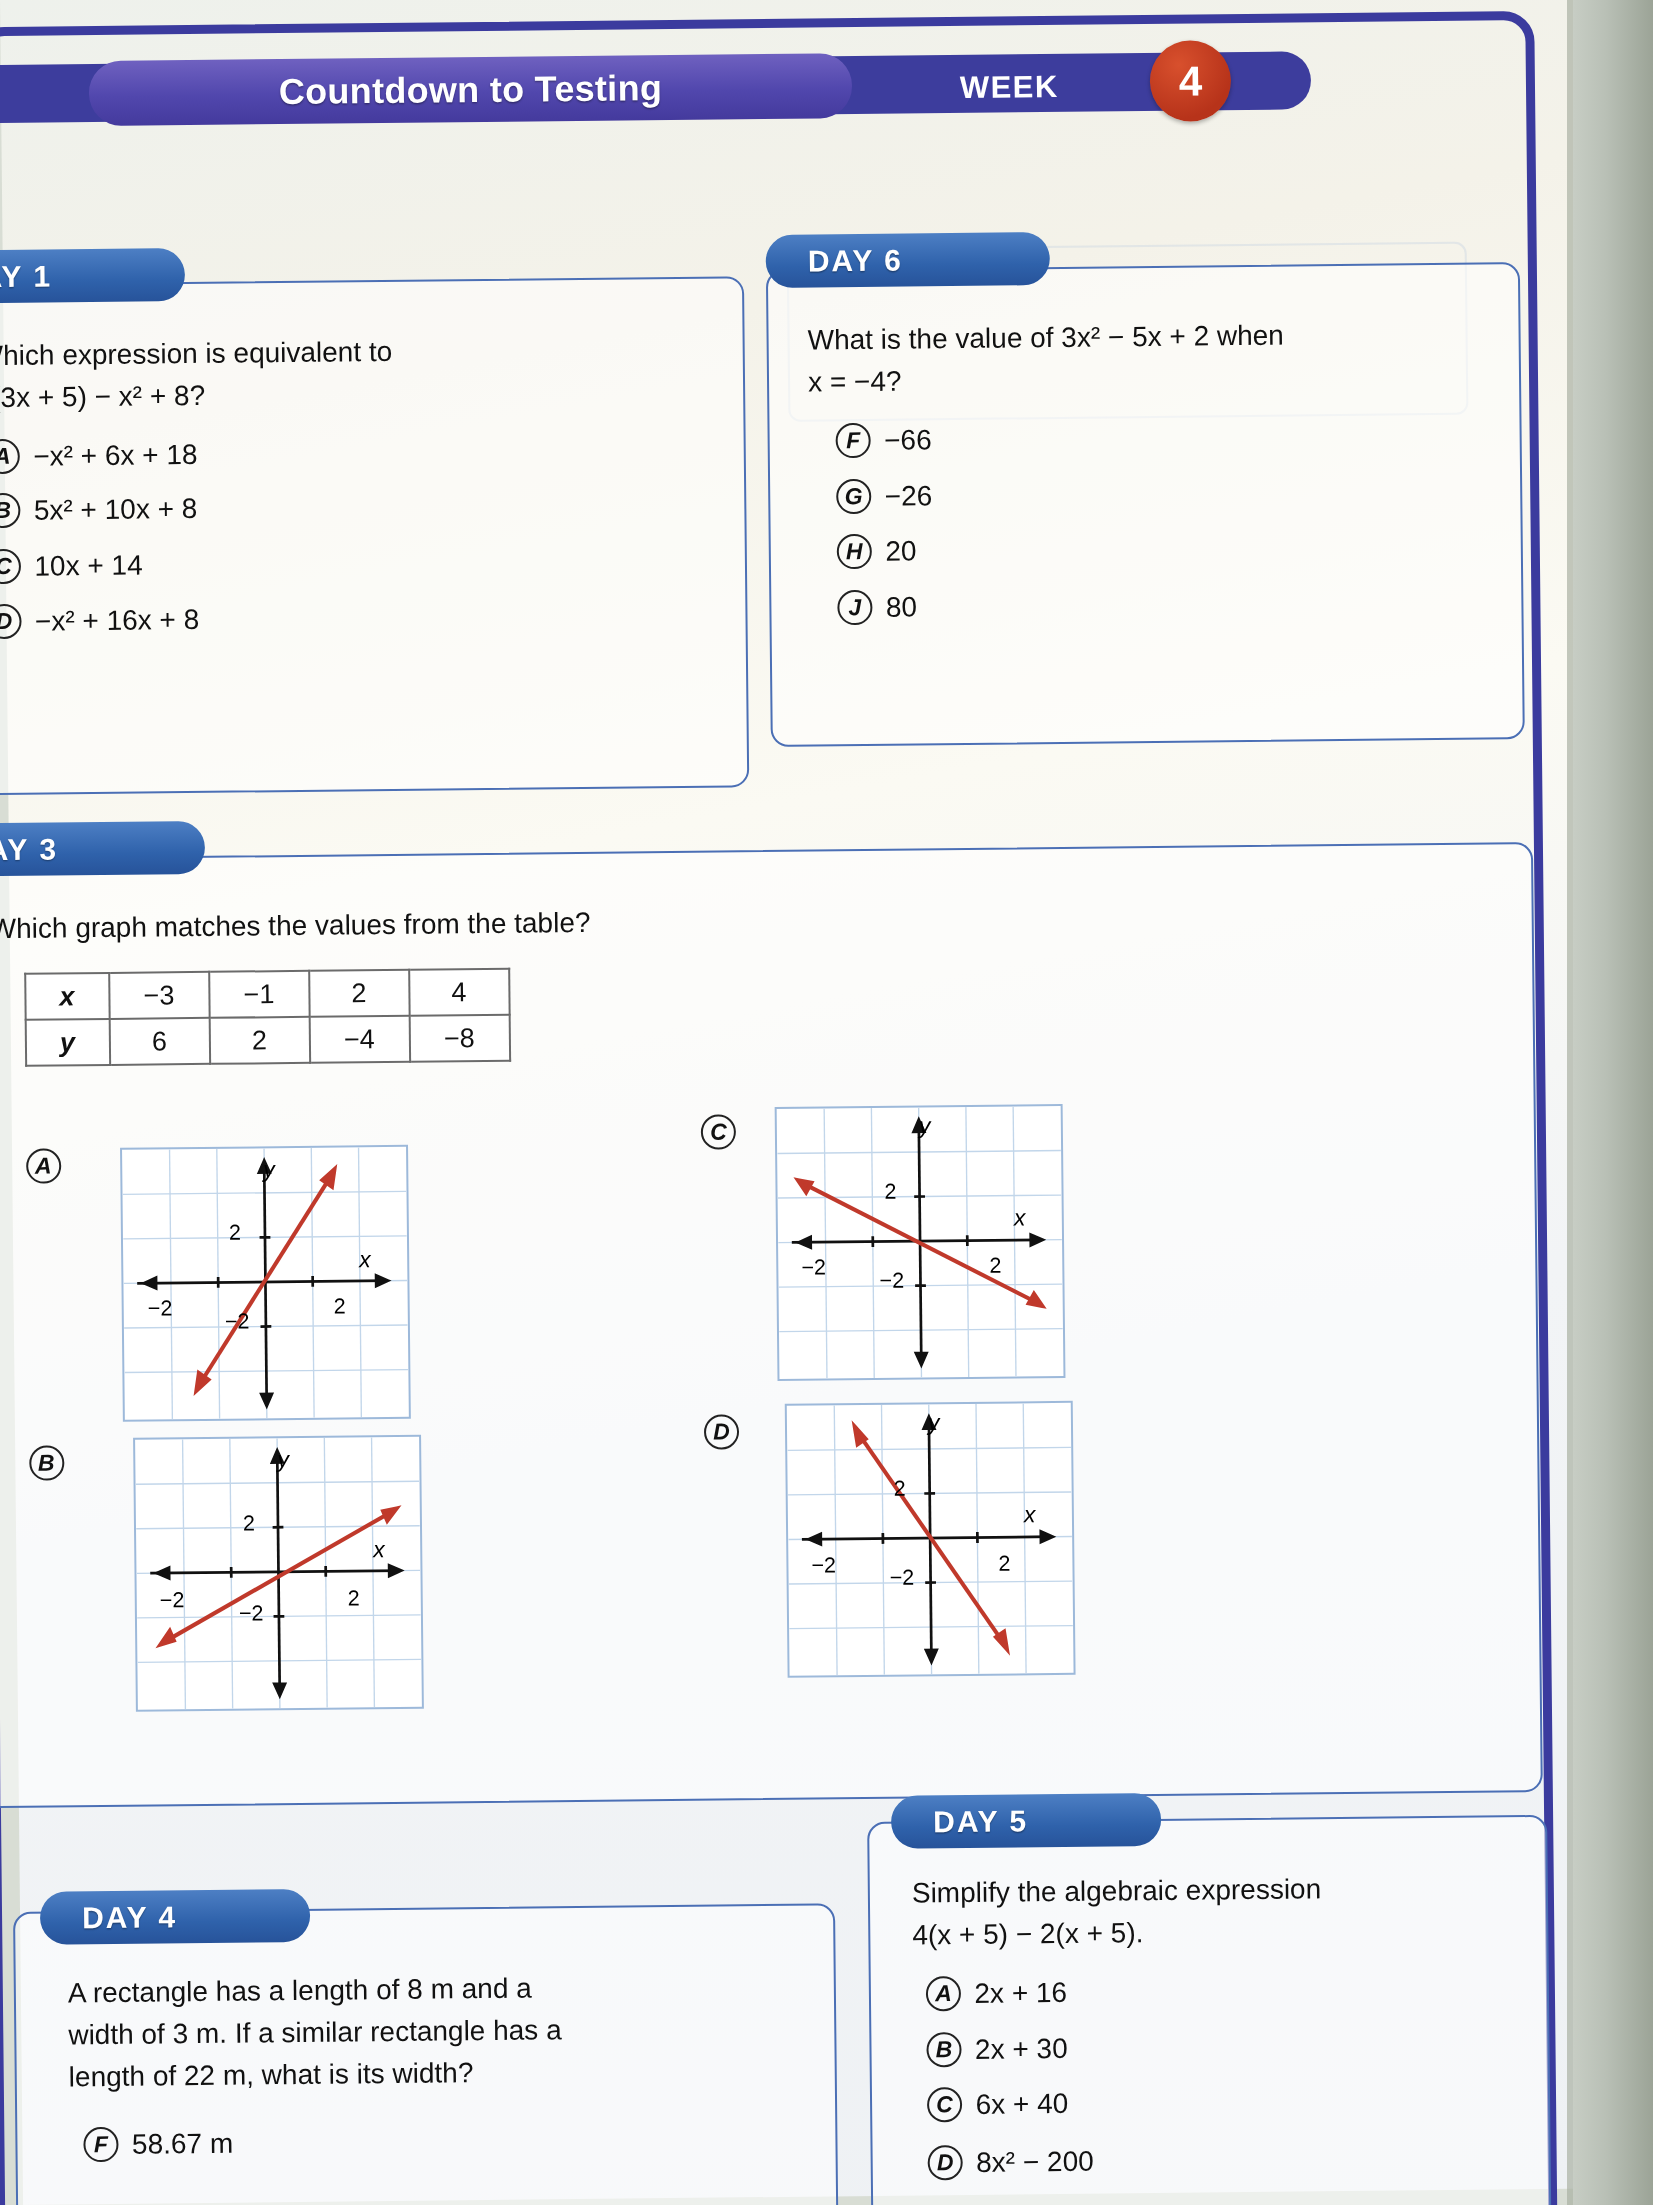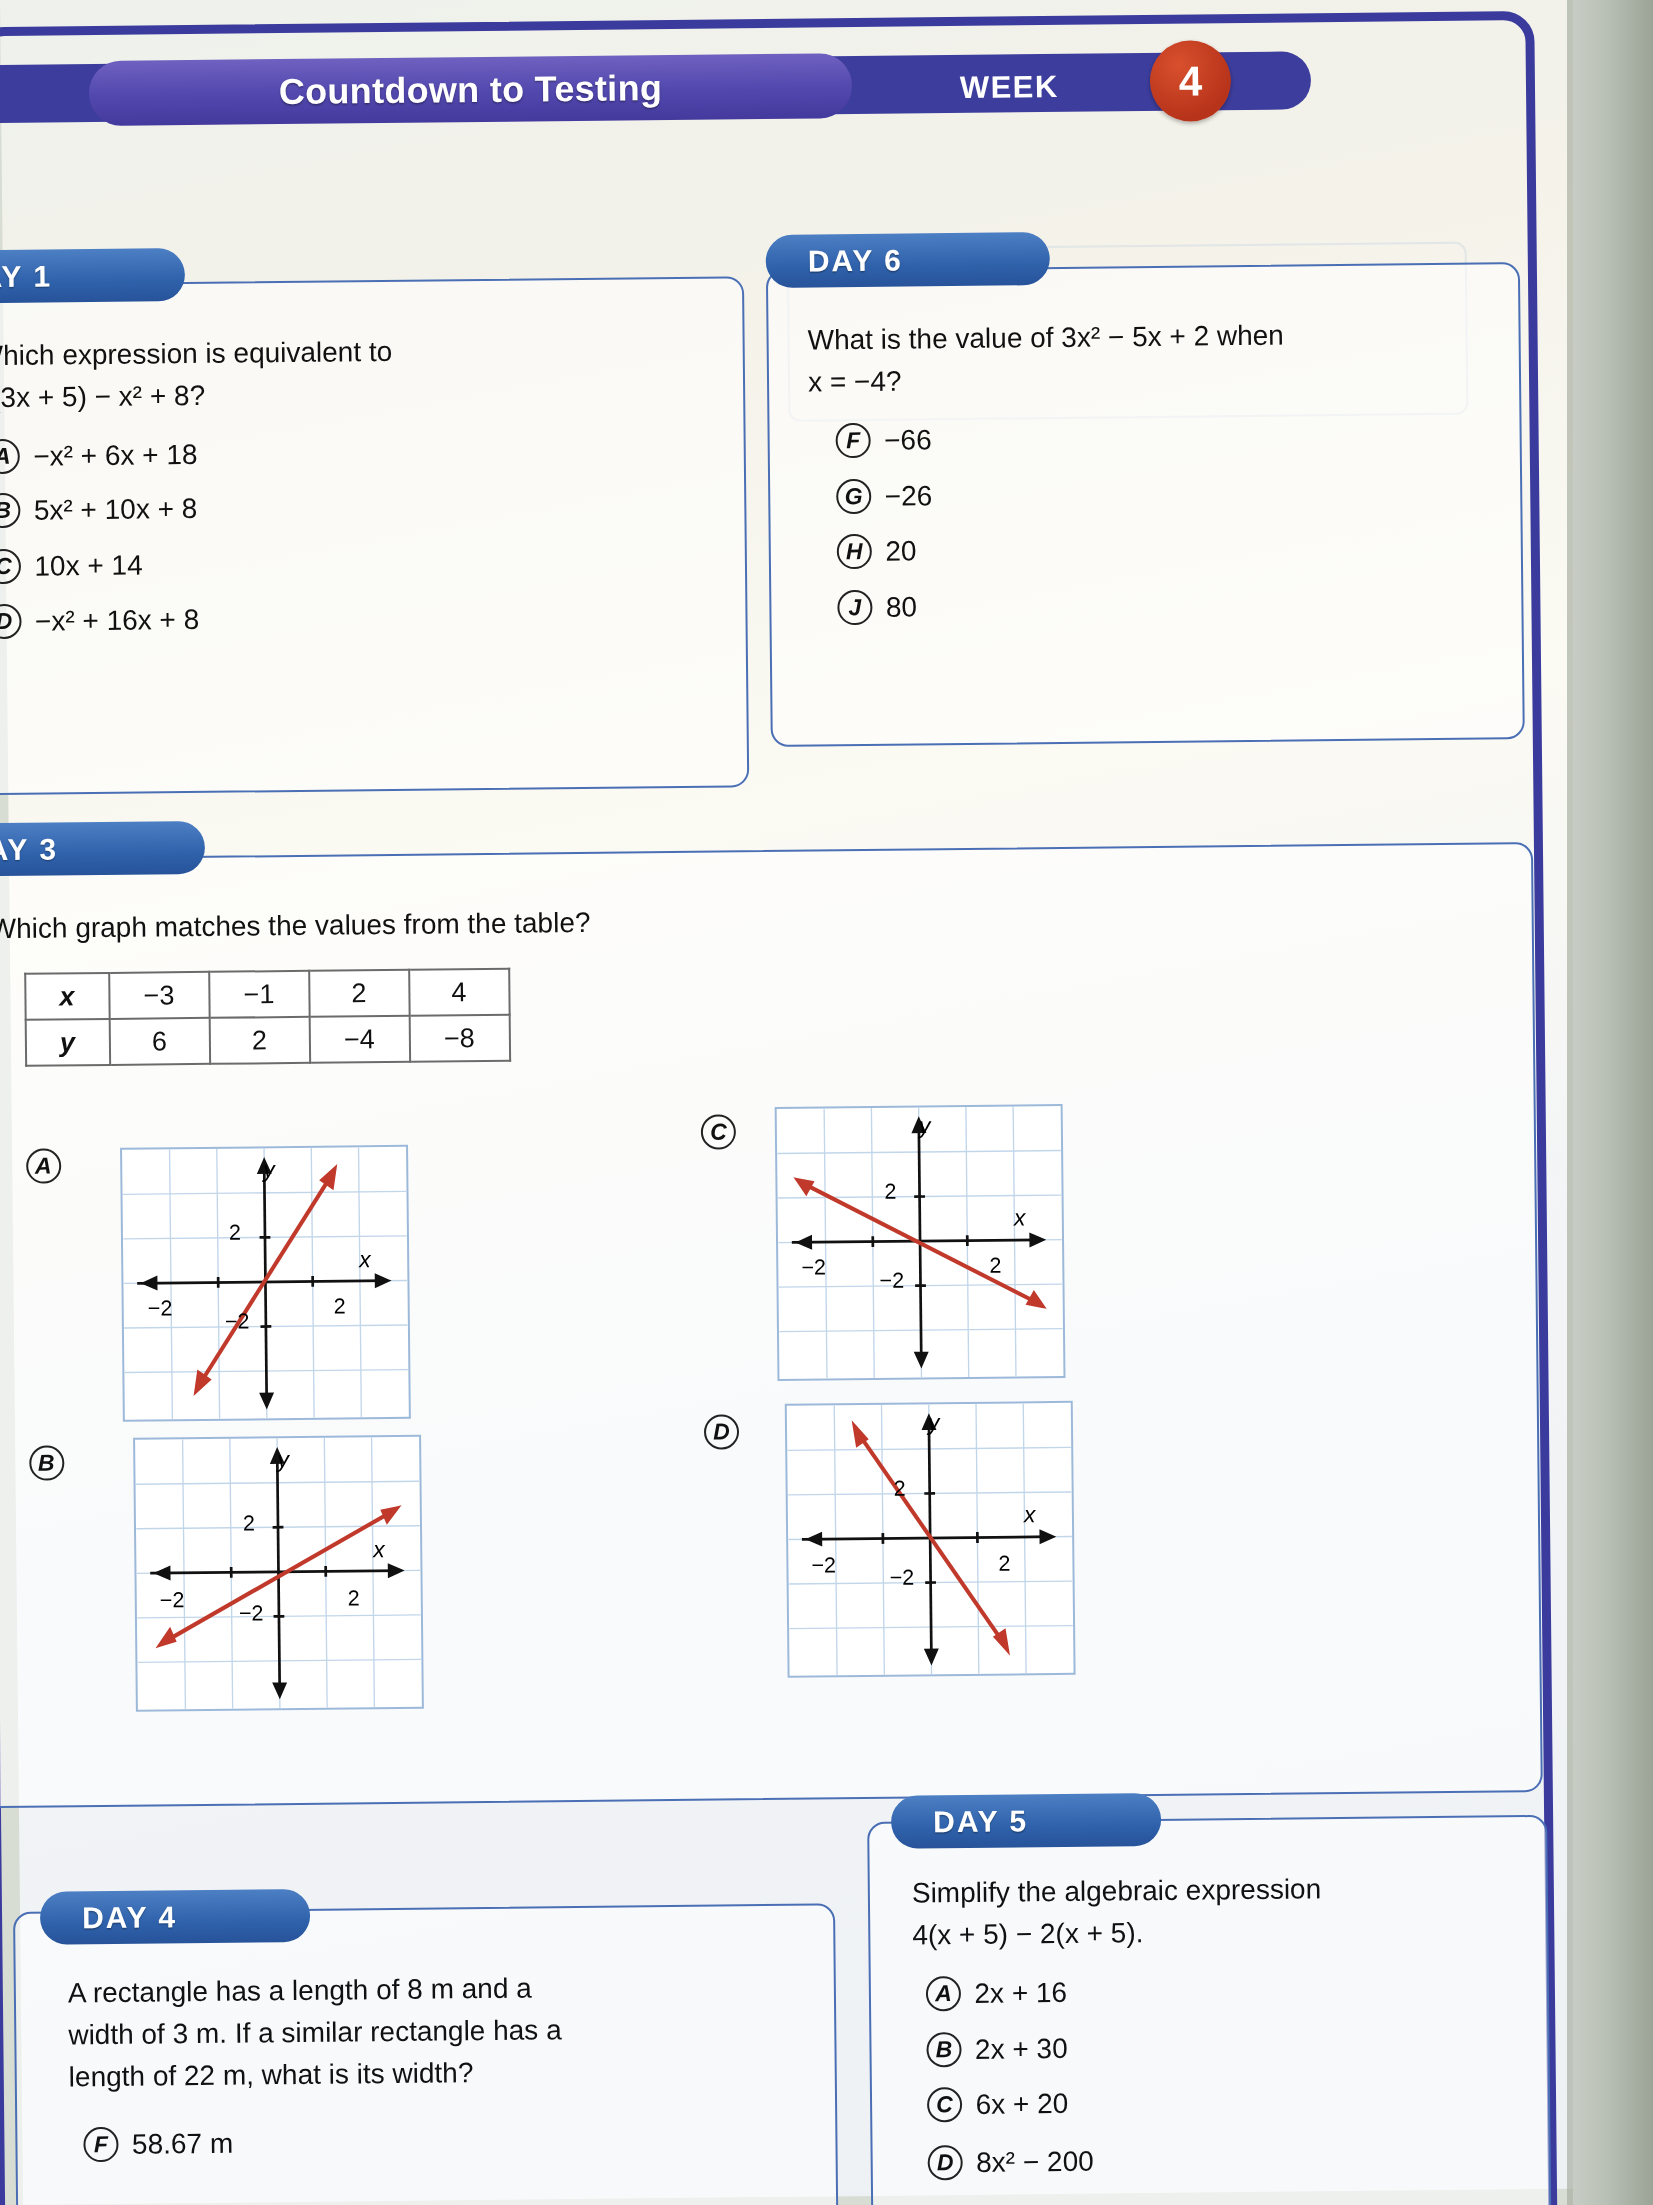--- a/index.html
+++ b/index.html
@@ -392,21 +392,21 @@
   <div class="choice" style="left:905px;top:1986px;">
     <span class="bubble">A</span>
     <span>2x + 16</span>
   </div>
   <div class="choice" style="left:905px;top:2042px;">
     <span class="bubble">B</span>
     <span>2x + 30</span>
   </div>
   <div class="choice" style="left:905px;top:2097px;">
     <span class="bubble">C</span>
-    <span>6x + 20</span>
+    <span>6x + 40</span>
   </div>
   <div class="choice" style="left:905px;top:2155px;">
     <span class="bubble">D</span>
     <span>8x² − 200</span>
   </div>
 
 </div>
 
 <div id="spine"></div>
 <div id="rightedge"></div>

